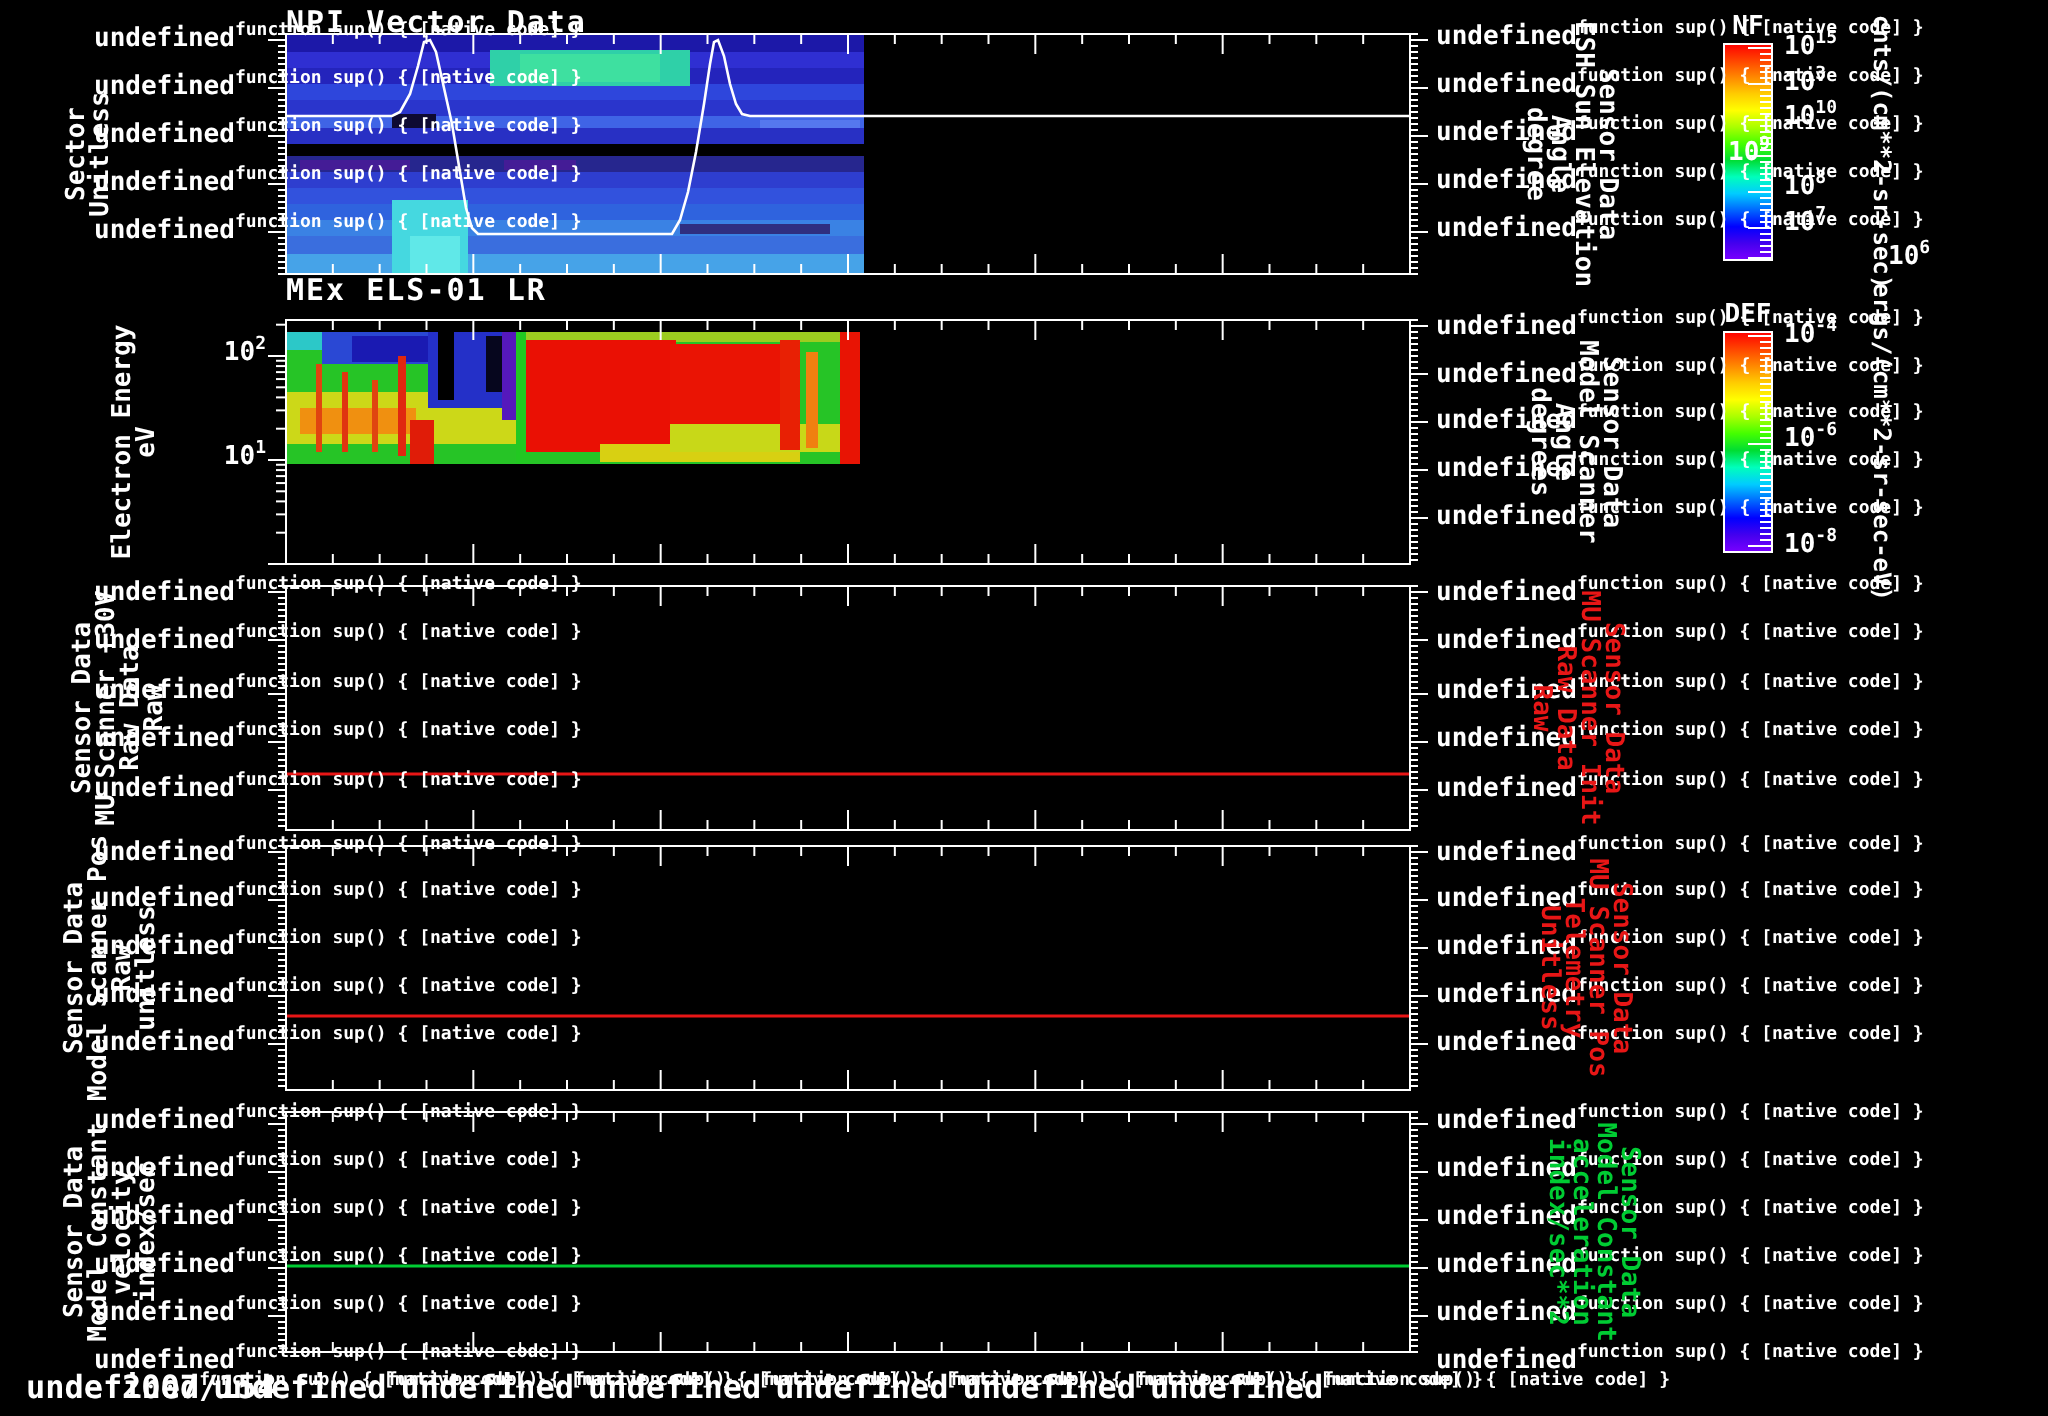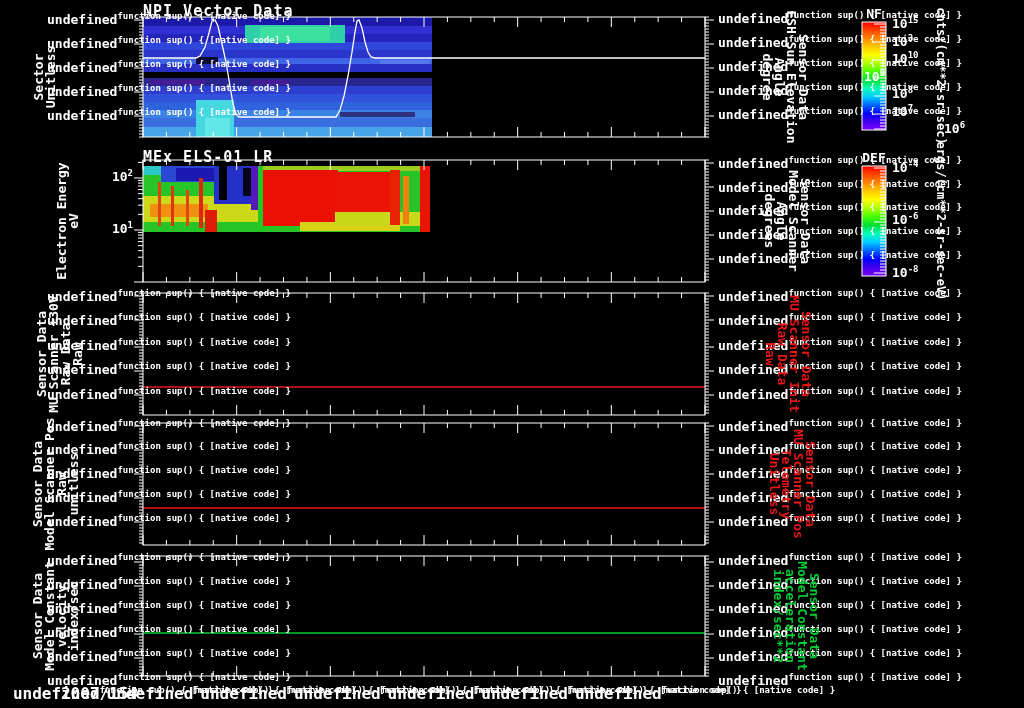--- a/index.html
+++ b/index.html
@@ -818,21 +818,21 @@
       <line x1="886" y1="255" x2="880" y2="255" stroke="#fff" stroke-width="1"></line>
       <line x1="886" y1="258" x2="880" y2="258" stroke="#fff" stroke-width="1"></line>
       <line x1="886" y1="261" x2="880" y2="261" stroke="#fff" stroke-width="1"></line>
       <line x1="886" y1="264" x2="880" y2="264" stroke="#fff" stroke-width="1"></line>
       <line x1="886" y1="267" x2="880" y2="267" stroke="#fff" stroke-width="1"></line>
       <line x1="886" y1="270" x2="880" y2="270" stroke="#fff" stroke-width="1"></line>
       <line x1="886" y1="273" x2="874" y2="273" stroke="#fff" stroke-width="1"></line>
     </svg>
 
   <div class="lbl title" style="left:143px;top:2px;">NPI Vector Data</div>
-  <div class="lbl title" style="left:143px;top:148px;text-align:right;">MEx ELS-01 LR</div>
+  <div class="lbl title" style="left:143px;top:136px;text-align:right;">MEx ELS-01 LR</div>
 
   <div class="lbl cbname" style="left:850px;top:7px;">NF</div>
   <div class="lbl cbname" style="left:850px;top:151px;">DEF</div>
 
   <div class="lbl rotr" style="left:941px;top:76px;font-size:12px;">cnts/(cm**2-sr-sec)</div>
   <div class="lbl rotr" style="left:941px;top:221px;font-size:12px;">ergs/(cm**2-sr-sec-eV)</div>
 
   <div class="lbl datelbl" style="left:18px;top:684px;">2007/154</div>
 
   <div id="gen">

